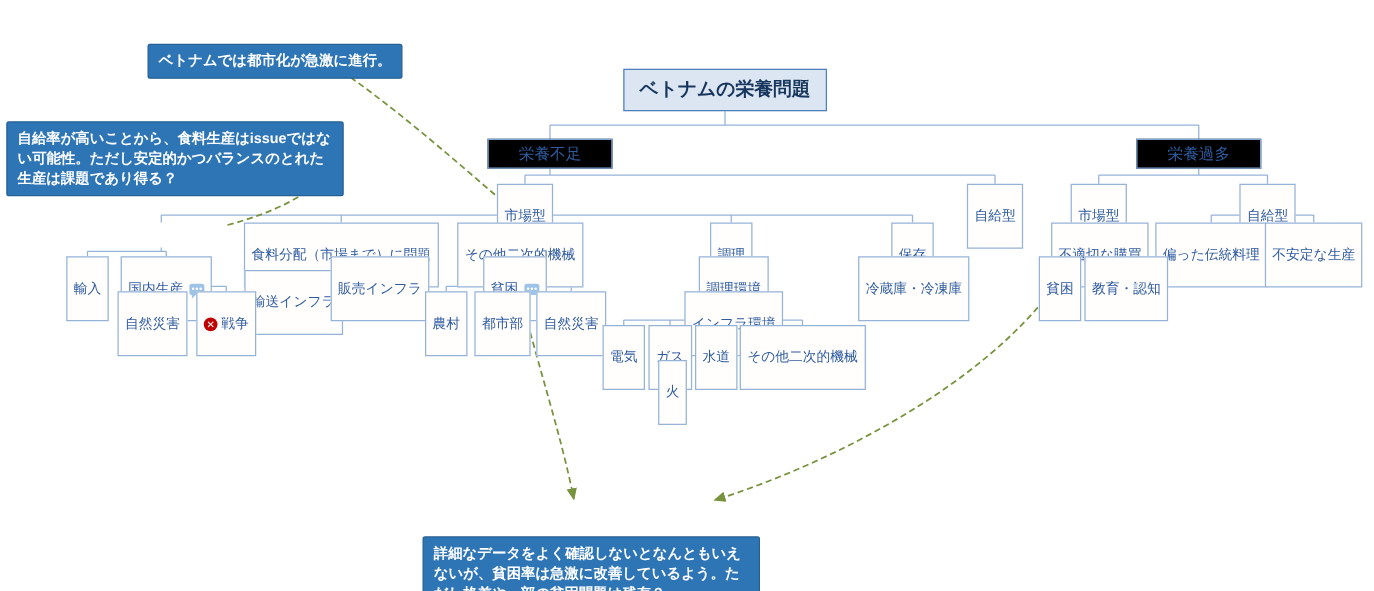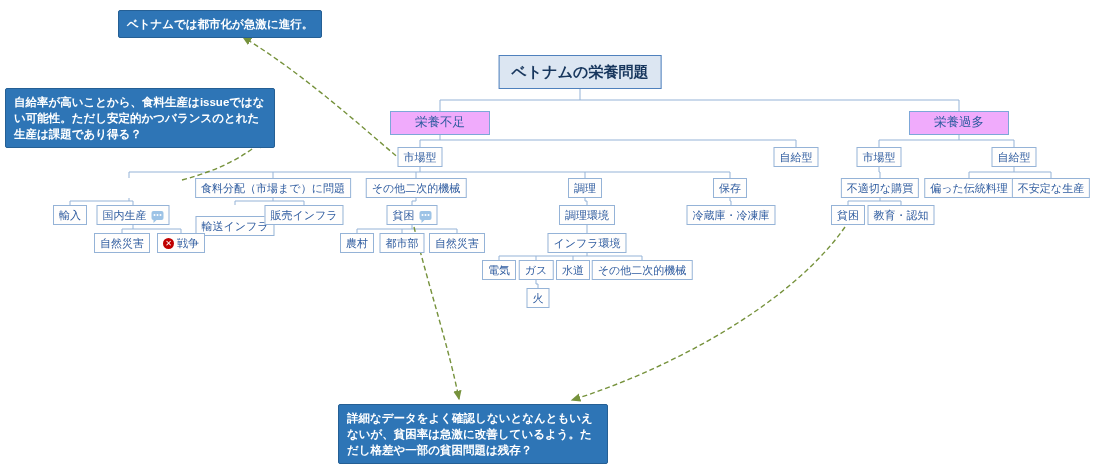--- a/index.html
+++ b/index.html
@@ -2,40 +2,40 @@
 <html><head>
 <meta charset="utf-8">
 <style>
   html,body{margin:0;padding:0;background:#fff;font-family:"Liberation Sans","DejaVu Sans",sans-serif;}
   .canvas{position:relative;width:1099px;height:473px;overflow:hidden;background:#fff;}
   svg.wires{position:absolute;left:0;top:0;z-index:0;}
   .node{
     position:absolute;transform:translateX(-50%);z-index:2;
     display:flex;align-items:center;justify-content:center;
     background:#fffefd;border:1px solid #95b3d7;color:#2e5b9f;
-    font-size:11px;line-height:14px;padding:2px 5px;white-space:nowrap;cursor:default;
+    font-size:11px;line-height:14px;padding:18px 5px;white-space:nowrap;cursor:default;
   }
   .node .lbl{white-space:nowrap;}
   .node.root{
     font-size:15px;line-height:20px;padding:6px 12px;
     background:#dce6f2;border:1.5px solid #4f81bd;color:#17365d;font-weight:bold;
   }
   .node.major{
     font-size:12.5px;line-height:16px;padding:3px 24px;
-    background:#f0abfc;border-color:#7da7d8;font-family:Liberation Mono, monospace;
+    background:#000000;border-color:#7da7d8;
   }
   .bubble{display:inline-block;width:12px;height:9px;background:#9dc3e6;border-radius:2px;margin-left:5px;position:relative;flex:0 0 auto;}
   .bubble::before{content:"";position:absolute;left:2px;top:3px;width:2px;height:2px;border-radius:50%;background:#fff;box-shadow:3px 0 0 #fff,6px 0 0 #fff;}
   .bubble::after{content:"";position:absolute;left:2px;bottom:-3px;border-style:solid;border-width:3px 3px 0 0;border-color:#9dc3e6 transparent transparent transparent;}
   .err-icon{display:inline-block;width:11px;height:11px;border-radius:50%;background:#c00000;color:#fff;
     font-size:8px;line-height:11px;text-align:center;font-weight:bold;margin-right:3px;flex:0 0 auto;}
   .err-icon::before{content:"✕";}
   .callout{
     position:absolute;z-index:3;background:#2e75b6;border:1px solid #255f94;border-radius:2px;
-    color:#fff;font-weight:bold;font-size:11.5px;line-height:16px;padding:5px 8px;cursor:default;
+    color:#fff;font-weight:bold;font-size:11.5px;line-height:16px;padding:5px 8px;cursor:default;margin-top:25px;
   }
   .callout.nowrap{white-space:nowrap;}
 </style>
 </head>
 <body>
 
 <div class="canvas">
 
   <svg class="wires" width="1099" height="473" viewBox="0 0 1099 473">
     <defs>
@@ -164,16 +164,16 @@
     </div>
   <div class="node" style="left:642px;top:260px">
       <span class="lbl">その他二次的機械</span>
     </div>
 
   <div class="node" style="left:538px;top:288px">
       <span class="lbl">火</span>
     </div>
 
   <div class="callout nowrap" style="left:118px;top:10px">ベトナムでは都市化が急激に進行。</div>
-  <div class="callout" style="left:5px;top:88px;width:252px">自給率が高いことから、食料生産はissueではない可能性。ただし安定的かつバランスのとれた生産は課題であり得る？</div>
+  <div class="callout" style="left:5px;top:72px;width:252px">自給率が高いことから、食料生産はissueではない可能性。ただし安定的かつバランスのとれた生産は課題であり得る？</div>
   <div class="callout" style="left:338px;top:404px;width:252px">詳細なデータをよく確認しないとなんともいえないが、貧困率は急激に改善しているよう。ただし格差や一部の貧困問題は残存？</div>
 
 </div>
 
 </body></html>

